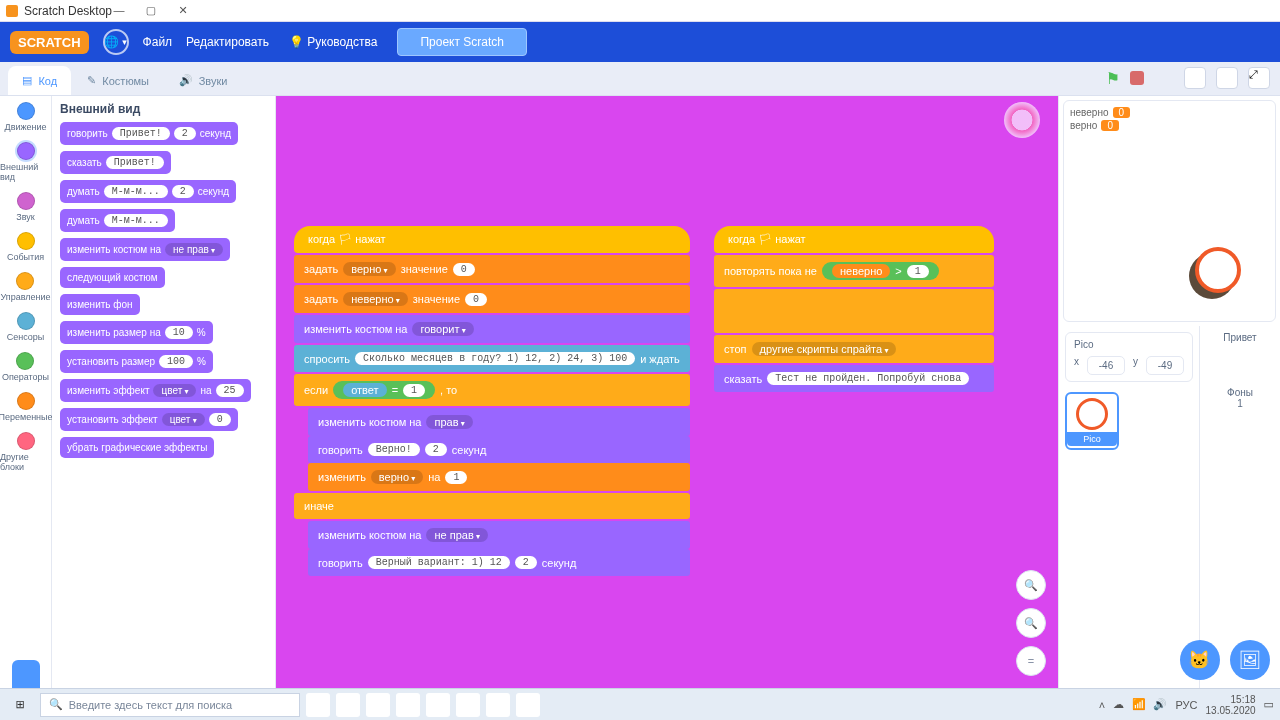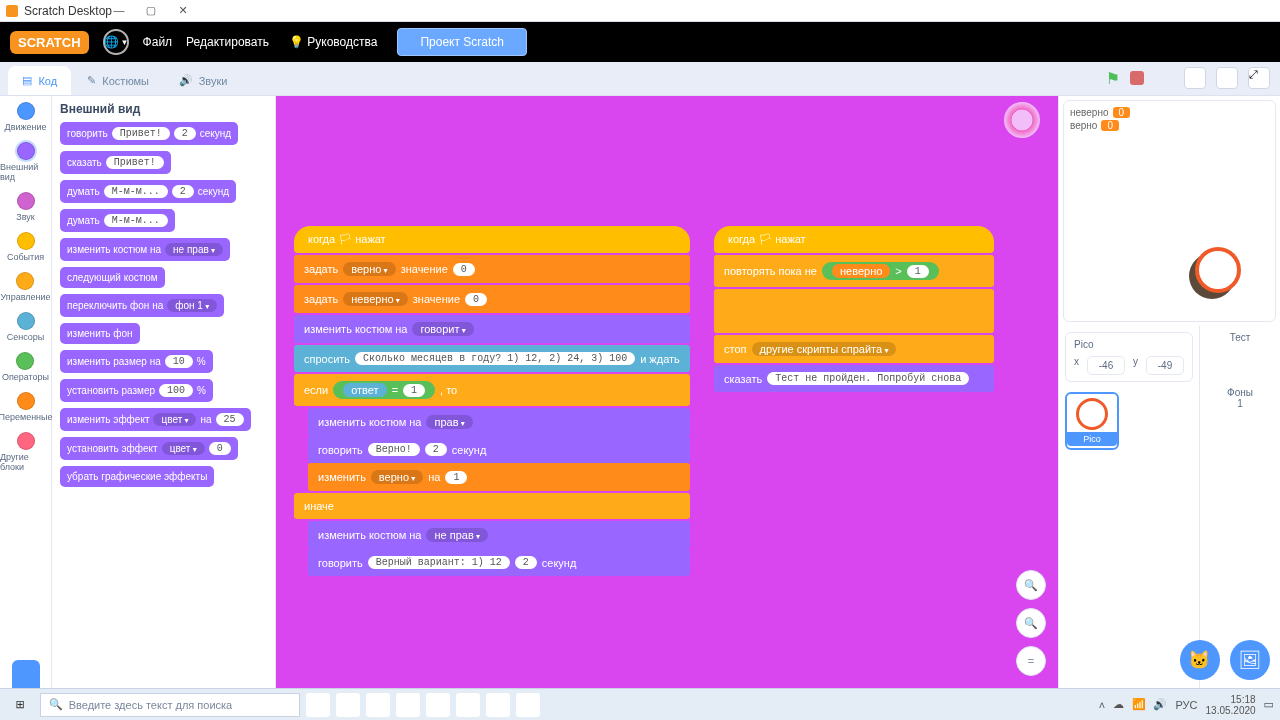--- a/index.html
+++ b/index.html
@@ -4,21 +4,21 @@
 <style>
 * { margin:0; padding:0; box-sizing:border-box; font-family:Arial,Helvetica,sans-serif; }
 body { width:1280px; height:720px; overflow:hidden; background:#fff; font-size:11px; }
 .win-title { height:22px; background:#fff; display:flex; align-items:center; padding:0 6px; border-bottom:1px solid #dde; }
 .win-title .icon-sq{ width:12px; height:12px; background:#f7931e; border-radius:2px; margin-right:6px;}
 .win-title .txt { color:#333; font-size:12px; }
 .win-title .wm { flex:1; text-align:center; color:#888; font-size:13px; letter-spacing:1px; }
 .win-title .wbtns { display:flex; gap:18px; color:#555; }
 .win-title .wbtn { width:14px; text-align:center; }
 
-.menubar { height:40px; background:#000000; display:flex; align-items:center; padding:8px 10px; gap:14px; color:#fff; font-size:12px; }
+.menubar { height:40px; background:#1d4ed8; display:flex; align-items:center; padding:8px 10px; gap:14px; color:#fff; font-size:12px; }
 .menubar .logo { background:#f7931e; padding:4px 8px; border-radius:6px; font-weight:bold; font-size:13px; }
 .menubar .globe { width:26px; height:26px; border:2px solid rgba(255,255,255,.7); border-radius:50%; display:flex; align-items:center; justify-content:center; }
 .menubar .drop::after{ content:"▾"; margin-left:3px; font-size:9px;}
 .menubar .mitem { cursor:pointer; }
 .menubar .bulb { margin-left:6px;}
 .menubar .projbox { background:#6aa9ff; border:1px solid #9ec6ff; padding:6px 22px; border-radius:4px; margin-left:6px; }
 
 .tabs { height:34px; display:flex; align-items:flex-end; padding-left:8px; gap:2px; background:#e9edf7; border-bottom:1px solid #dbe1ef;}
 .tab { padding:8px 14px; border-radius:8px 8px 0 0; font-size:11px; color:#718aa3; display:flex; align-items:center; gap:6px;}
 .tab.active { background:#fff; color:#4d97ff; }
@@ -195,24 +195,20 @@
         <span class="pill">М-м-м...</span>
       </div>
     <div class="blk looks">
         <span>изменить костюм на</span>
         <span class="dropd">не прав</span>
       </div>
     <div class="blk looks">
         <span>следующий костюм</span>
       </div>
     <div class="blk looks">
-        <span>переключить фон на</span>
-        <span class="dropd">фон 1</span>
-      </div>
-    <div class="blk looks">
         <span>изменить фон</span>
       </div>
     <div class="blk looks">
         <span>изменить размер на</span>
         <span class="pill">10</span>
         <span>%</span>
       </div>
     <div class="blk looks">
         <span>установить размер</span>
         <span class="pill">100</span>
@@ -354,21 +350,21 @@
             <span>y</span>
               <span class="f">-49</span>
           </div>
         </div>
         <div class="sp-th">
           <div class="ic"></div>
           <div class="nm">Pico</div>
         </div>
       </div>
       <div class="sp-right">
-        <div>Тест</div>
+        <div>Привет</div>
         <div style="height:44px"></div>
         <div>Фоны</div>
         <div>1</div>
       </div>
     </div>
     <div class="fab-row">
       <div class="fab">🐱</div>
       <div class="fab">🖼</div>
     </div>
   </div>

